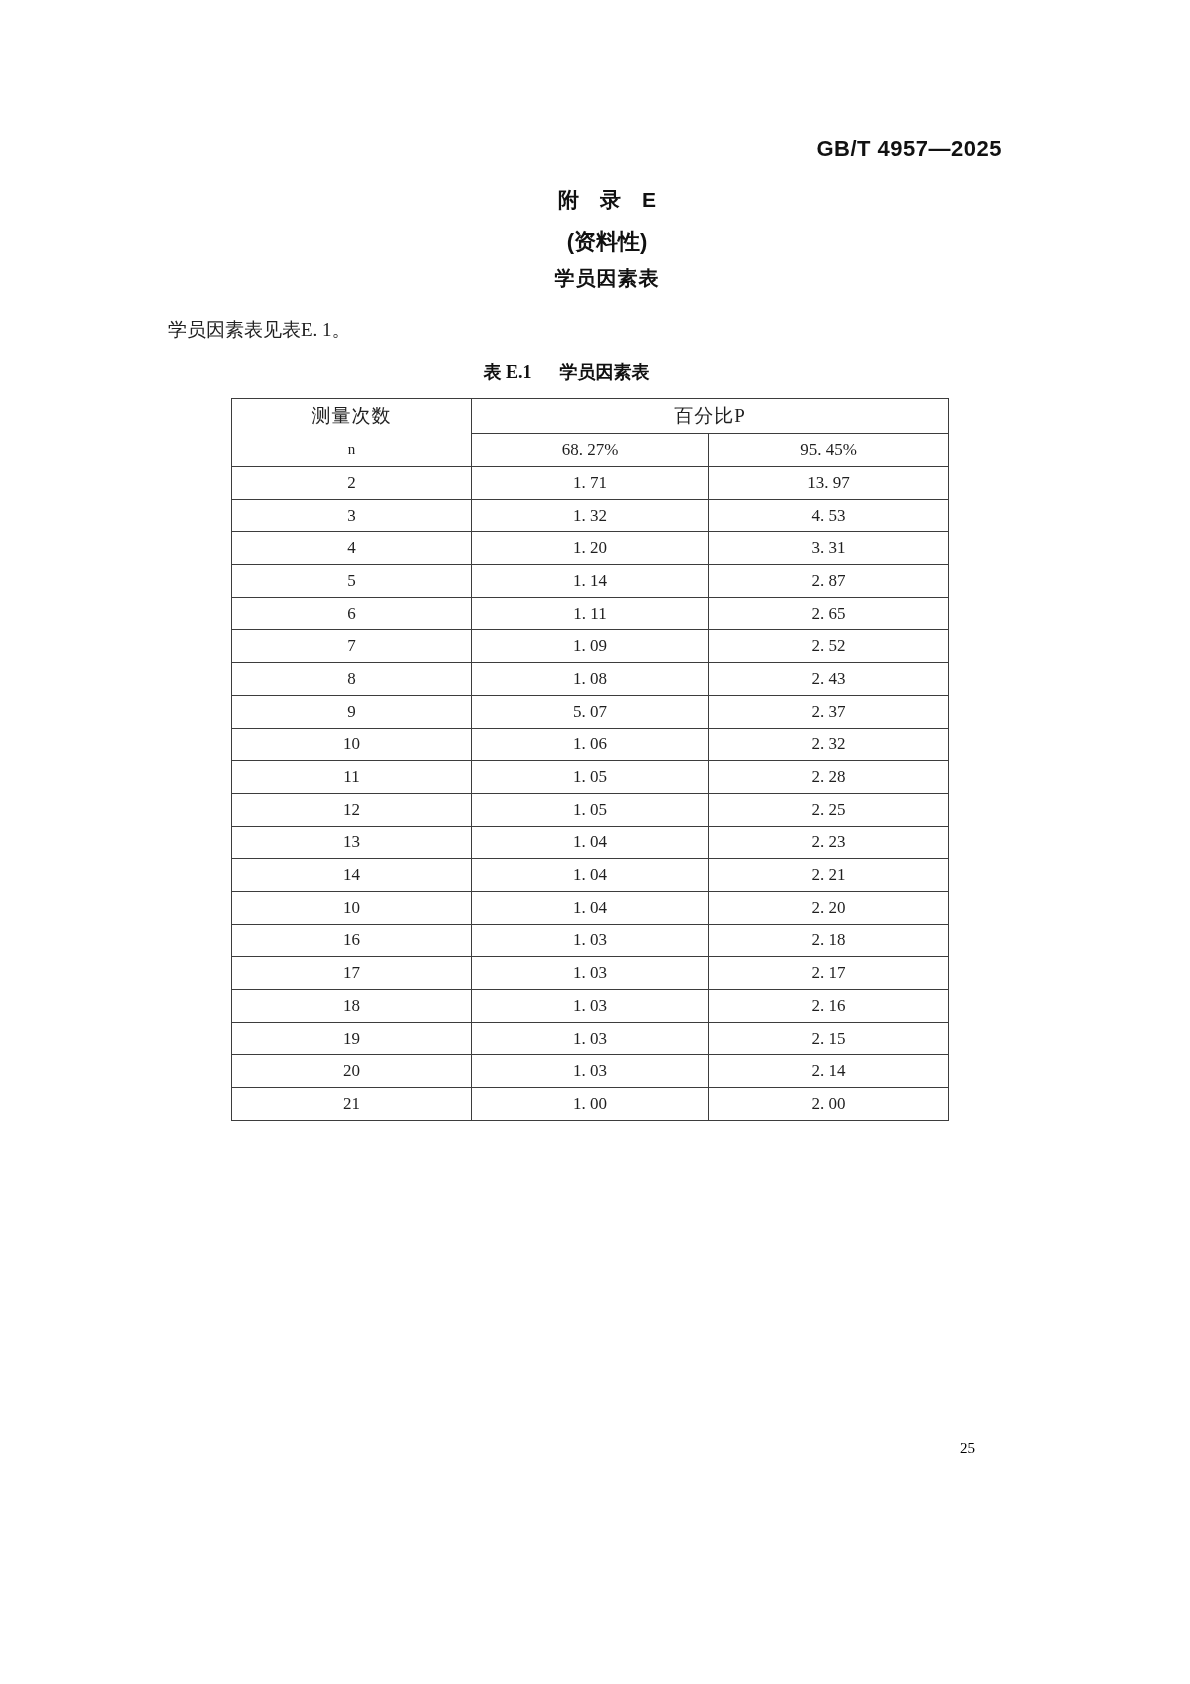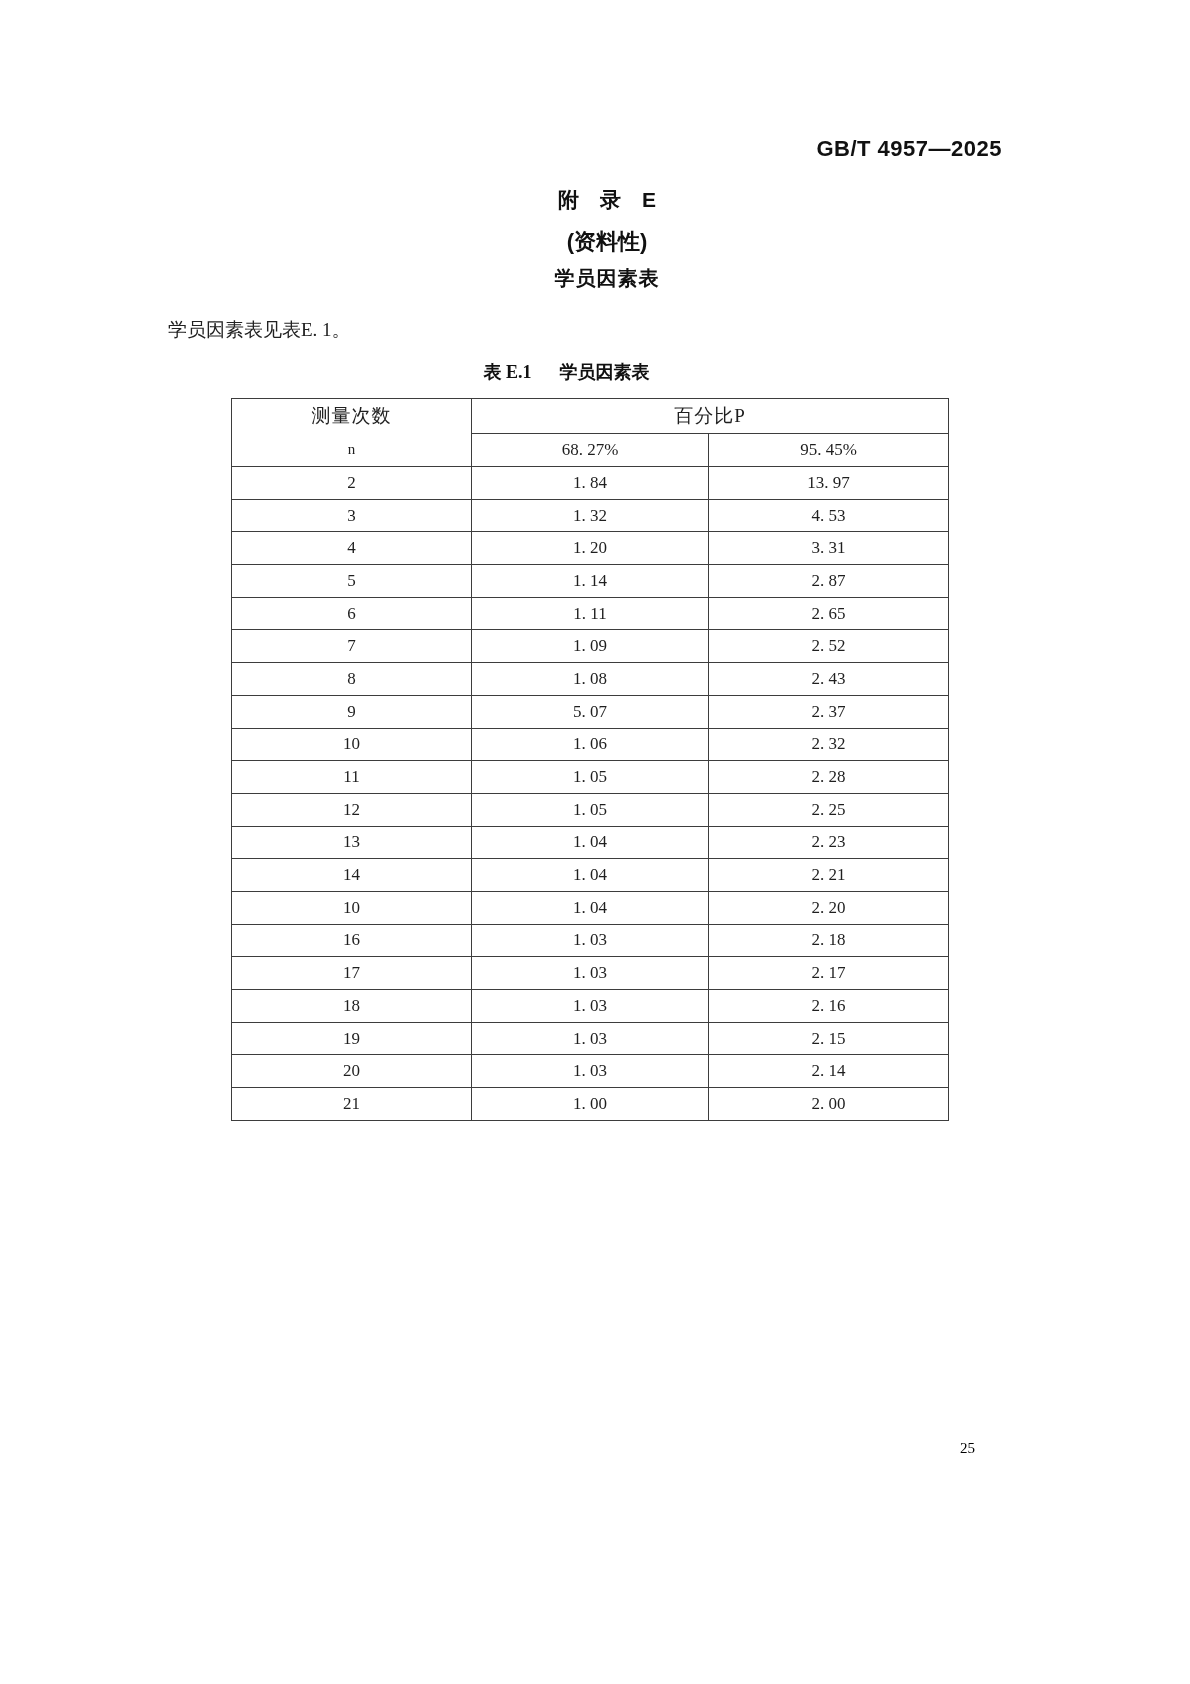--- a/index.html
+++ b/index.html
@@ -142,21 +142,21 @@
       <th colspan="2" class="cjk-head">百分比P</th>
     </tr>
     <tr class="hrow2">
       <th class="pct-head">68. 27%</th>
       <th class="pct-head">95. 45%</th>
     </tr>
   </thead>
   <tbody>
       <tr>
         <td>2</td>
-        <td>1. 84</td>
+        <td>1. 71</td>
         <td>13. 97</td>
       </tr>
       <tr>
         <td>3</td>
         <td>1. 32</td>
         <td>4. 53</td>
       </tr>
       <tr>
         <td>4</td>
         <td>1. 20</td>

